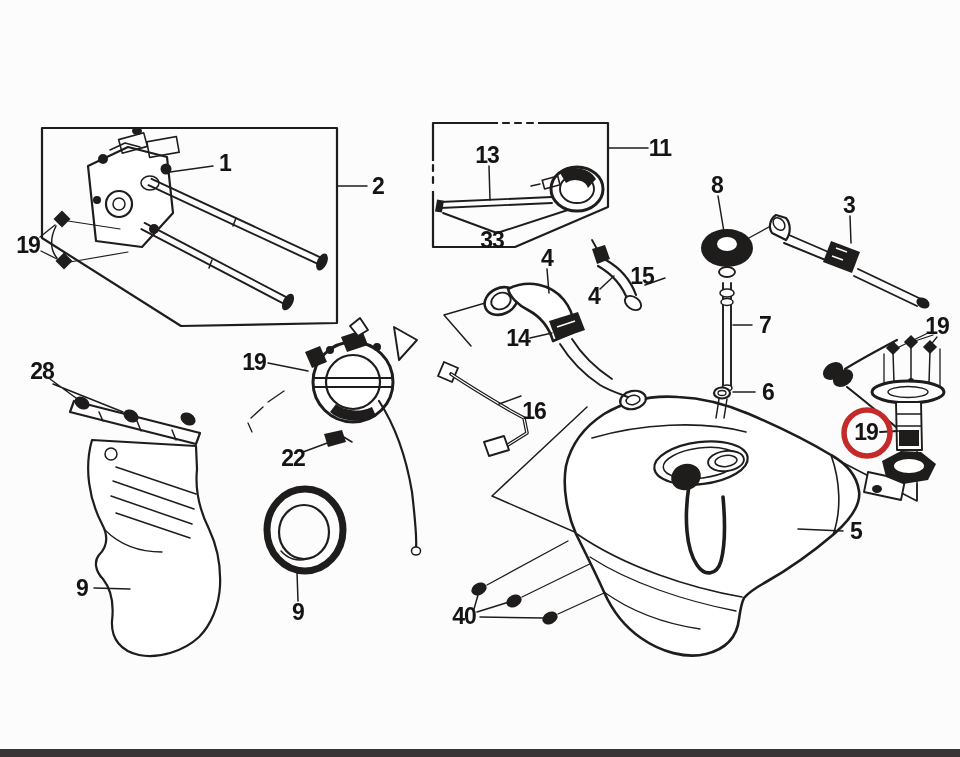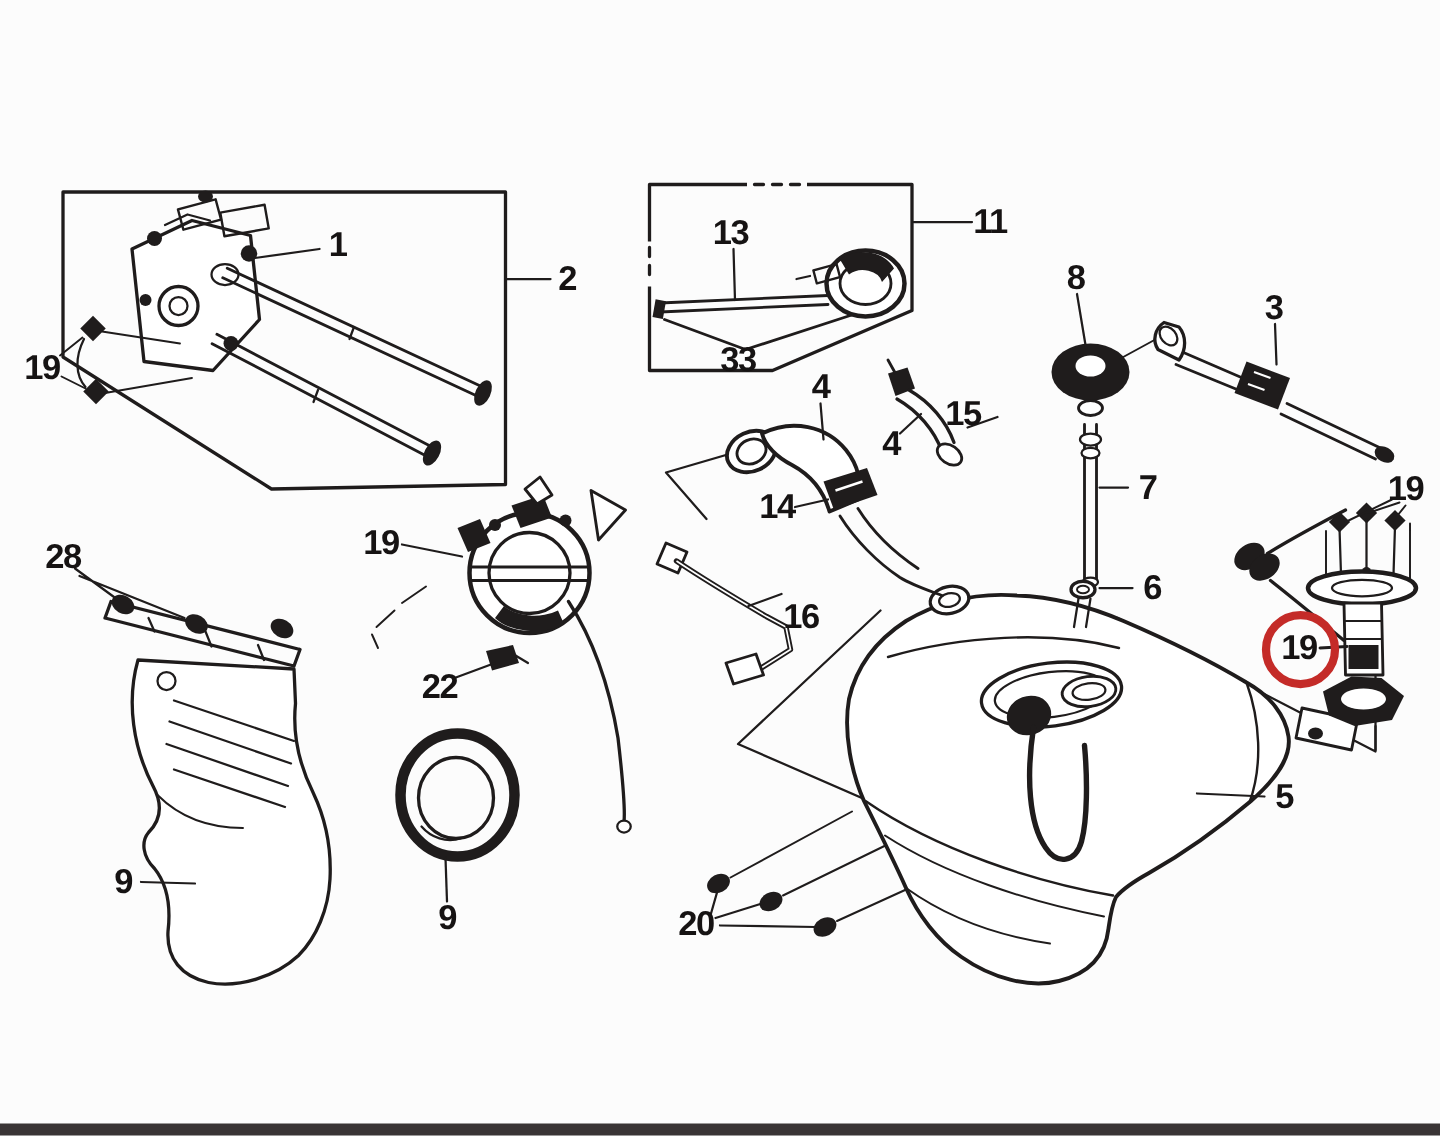--- a/index.html
+++ b/index.html
@@ -256,20 +256,20 @@
 <div class="plbl" style="left:298px;top:612px">9</div>
 <div class="plbl" style="left:660px;top:148px">11</div>
 <div class="plbl" style="left:487px;top:155px">13</div>
 <div class="plbl" style="left:547px;top:258px">4</div>
 <div class="plbl" style="left:518px;top:338px">14</div>
 <div class="plbl" style="left:642px;top:276px">15</div>
 <div class="plbl" style="left:534px;top:411px">16</div>
 <div class="plbl" style="left:254px;top:362px">19</div>
 <div class="plbl" style="left:866px;top:432px">19</div>
 <div class="plbl" style="left:937px;top:326px">19</div>
-<div class="plbl" style="left:464px;top:616px">20</div>
+<div class="plbl" style="left:464px;top:616px">40</div>
 <div class="plbl" style="left:42px;top:371px">28</div>
 <div class="plbl" style="left:293px;top:458px">22</div>
 <div class="plbl" style="left:28px;top:245px">19</div>
 <div class="plbl" style="left:492px;top:240px">33</div>
 
 <div id="bottombar" style="background: rgb(57, 52, 53);"></div>
 </div>
 
 </body></html>

